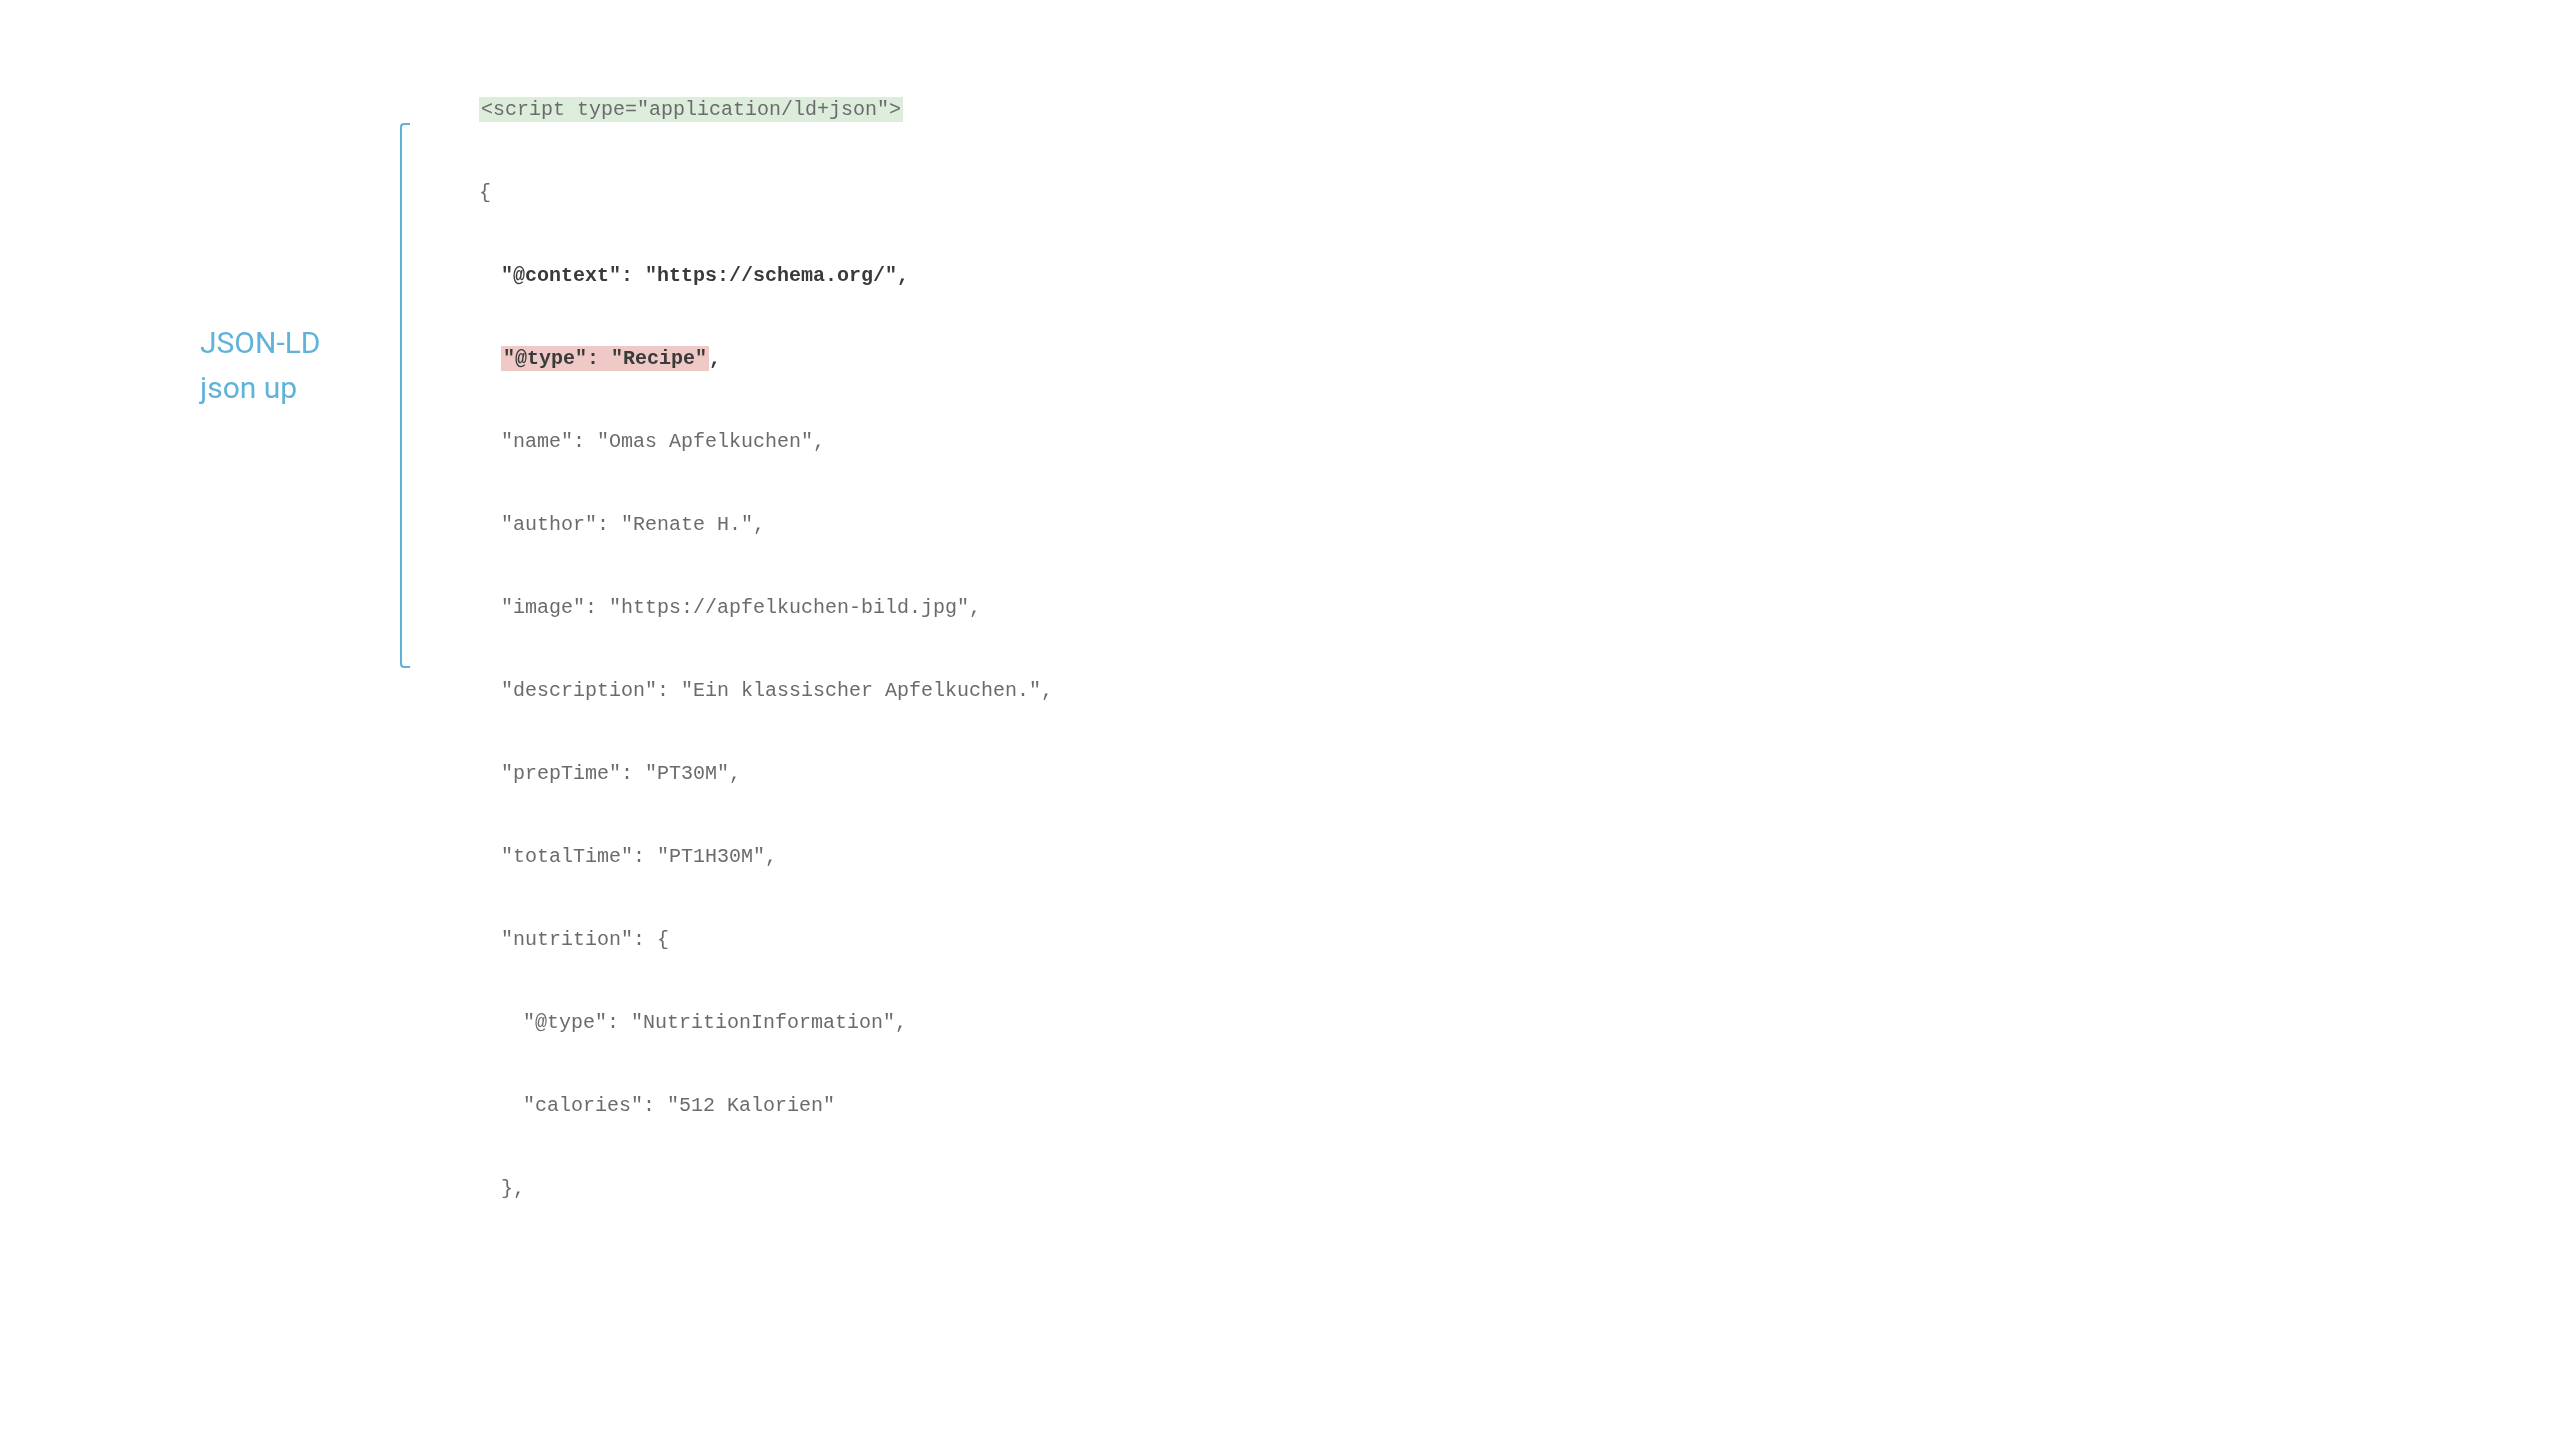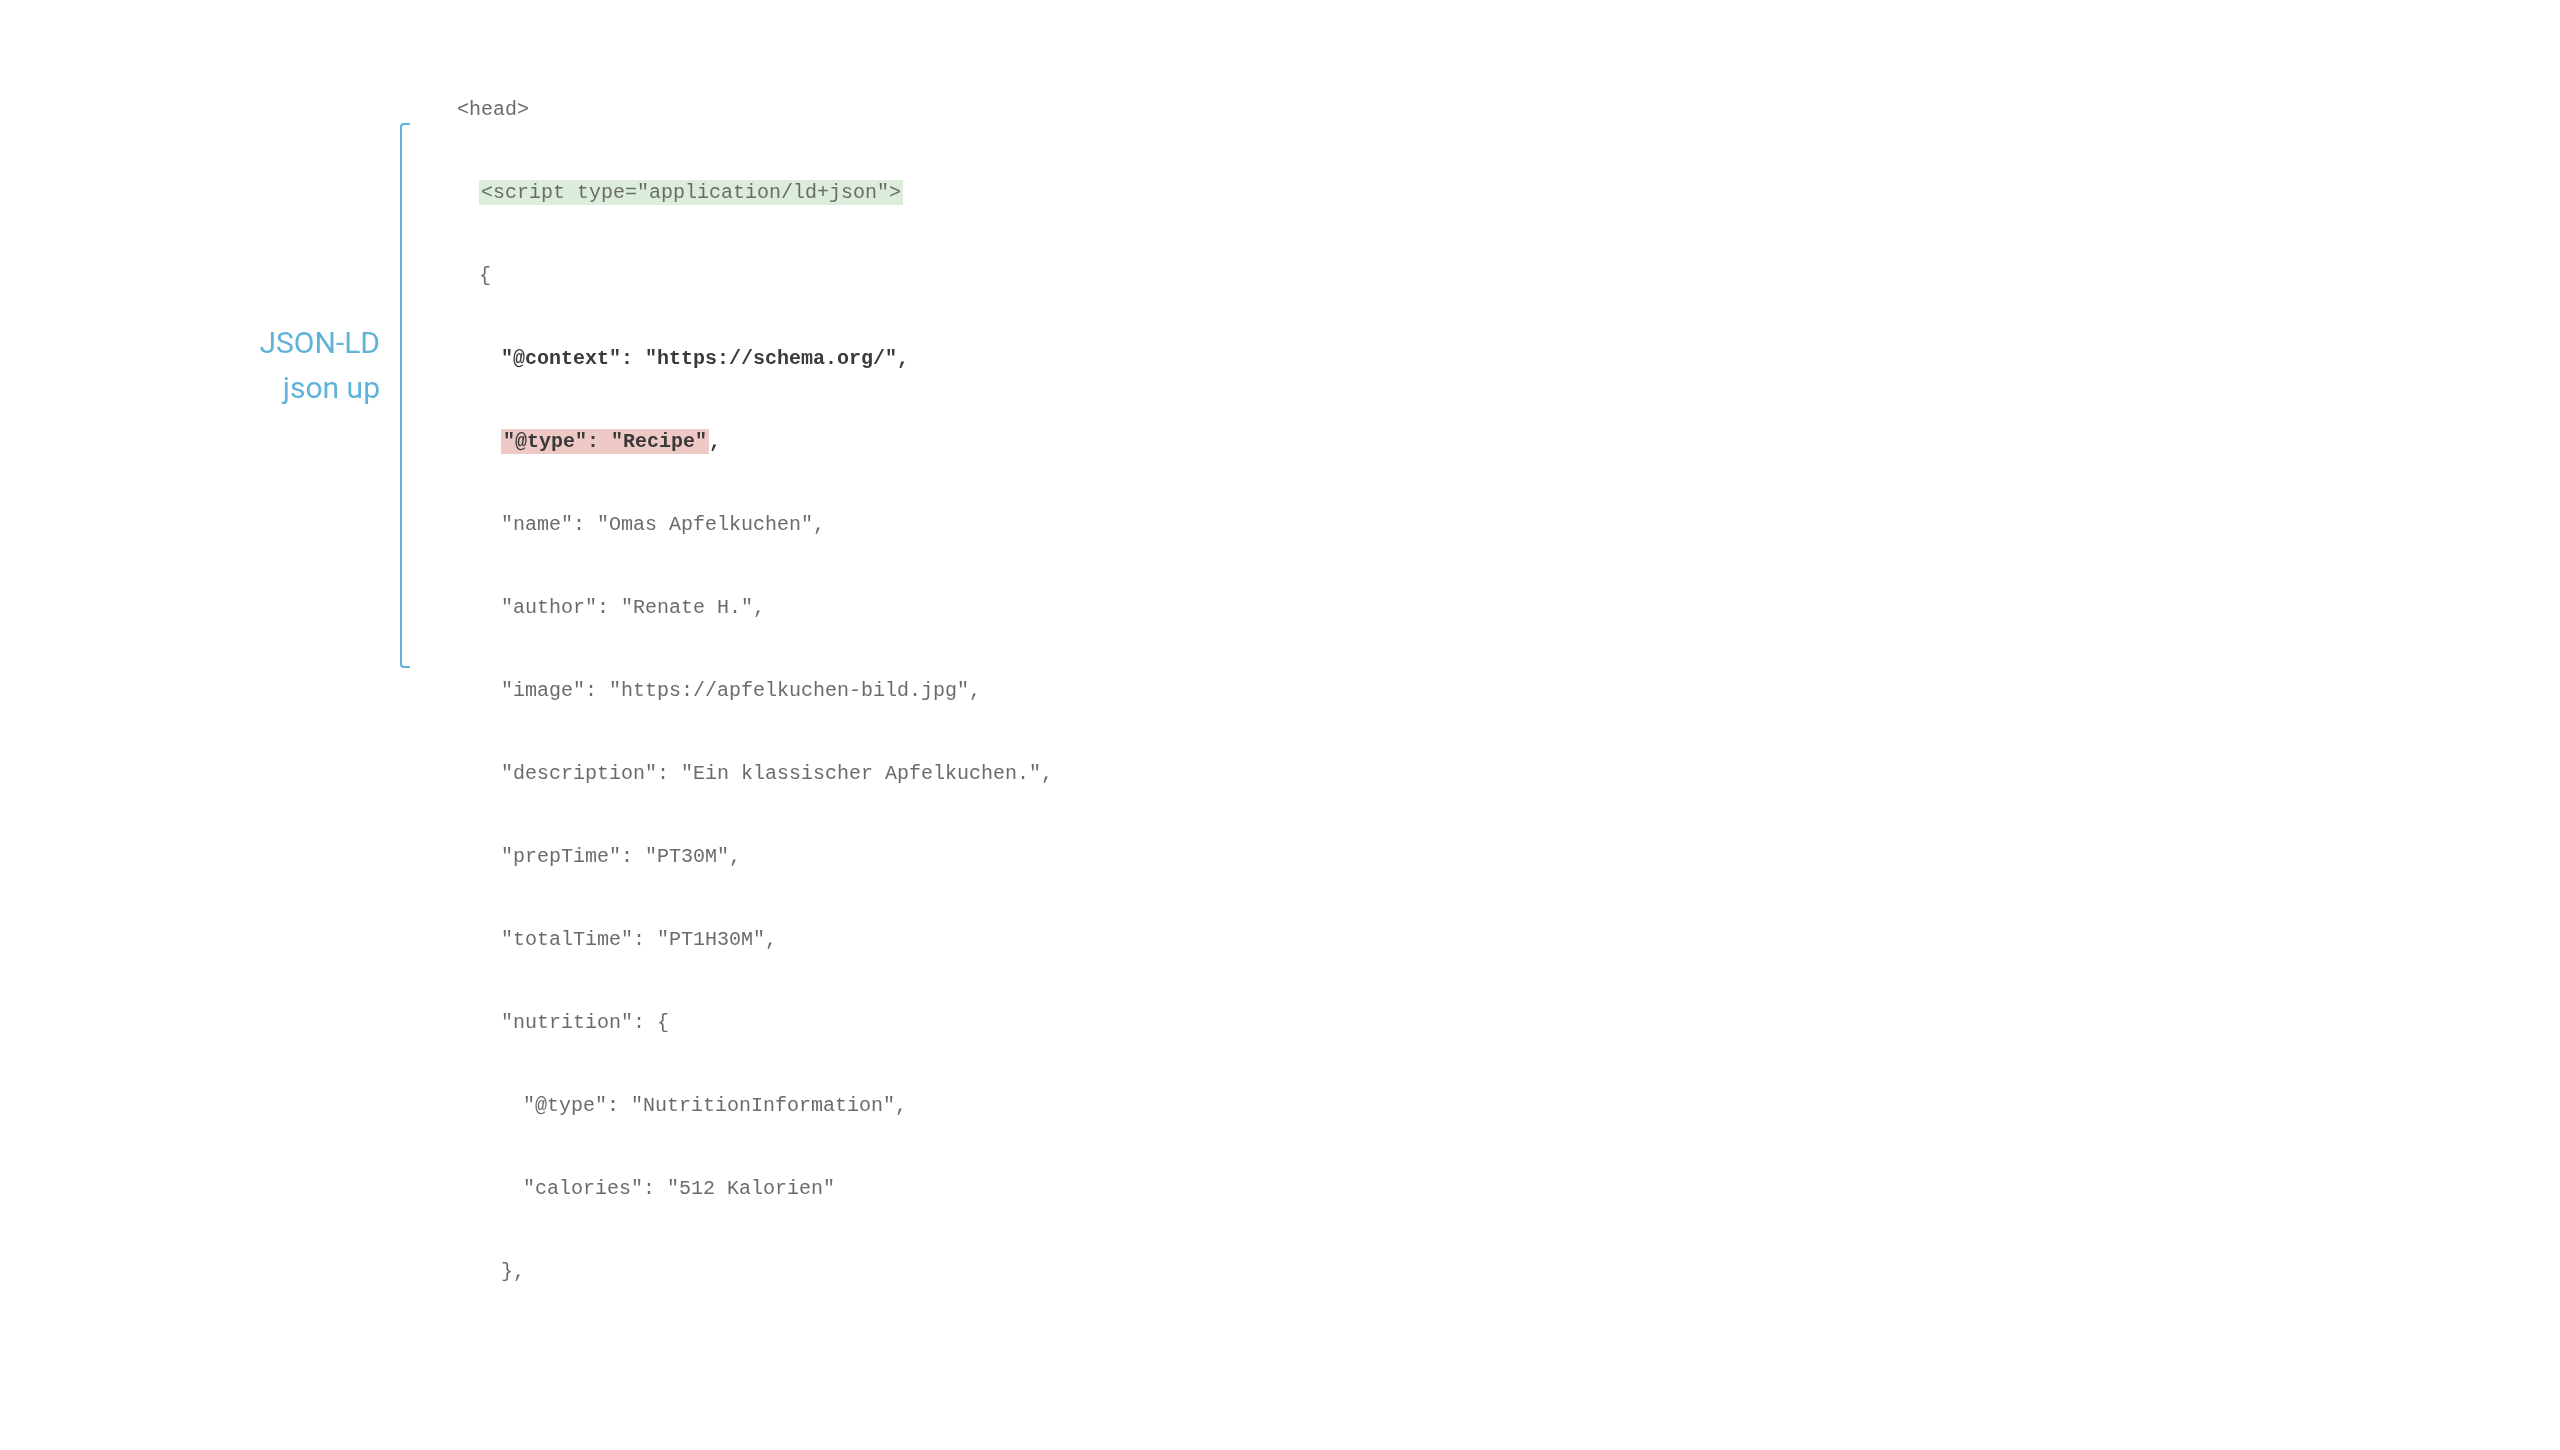--- a/index.html
+++ b/index.html
@@ -18,21 +18,21 @@
     .container {
       display: flex;
       align-items: flex-start;
       max-width: 1400px;
       margin-left: 180px;
     }
     .label-area {
       flex-shrink: 0;
       width: 200px;
       padding-top: 280px;
-      text-align: right;
+      text-align: left;
       padding-right: 20px;
     }
     .label-text {
       font-family: -apple-system, BlinkMacSystemFont, 'Segoe UI', Roboto, sans-serif;
       font-size: 30px;
       font-weight: 400;
       color: #5fb3d9;
       line-height: 1.5;
     }
     .bracket-area {
@@ -86,21 +86,20 @@
   <div class="label-area">
     <div class="label-text">
       <span>JSON-LD</span><br>
       <span>json up</span>
     </div>
   </div>
   <div class="bracket-area">
     <div class="bracket"></div>
   </div>
   <div class="code-area">
-    <span class="code-line indent-1">&lt;head&gt;</span>
     <span class="code-line indent-2"><span class="highlight-green"><span>&lt;script</span><span> type="application/ld+json"&gt;</span></span></span>
     <span class="code-line indent-2">{</span>
     <span class="code-line indent-3 bold">"@context": "https://schema.org/",</span>
     <span class="code-line indent-3"><span class="highlight-pink bold">"@type": "Recipe"</span><span class="bold">,</span></span>
     <span class="code-line indent-3">"name": "Omas Apfelkuchen",</span>
     <span class="code-line indent-3">"author": "Renate H.",</span>
     <span class="code-line indent-3">"image": "https://apfelkuchen-bild.jpg",</span>
     <span class="code-line indent-3">"description": "Ein klassischer Apfelkuchen.",</span>
     <span class="code-line indent-3">"prepTime": "PT30M",</span>
     <span class="code-line indent-3">"totalTime": "PT1H30M",</span>

